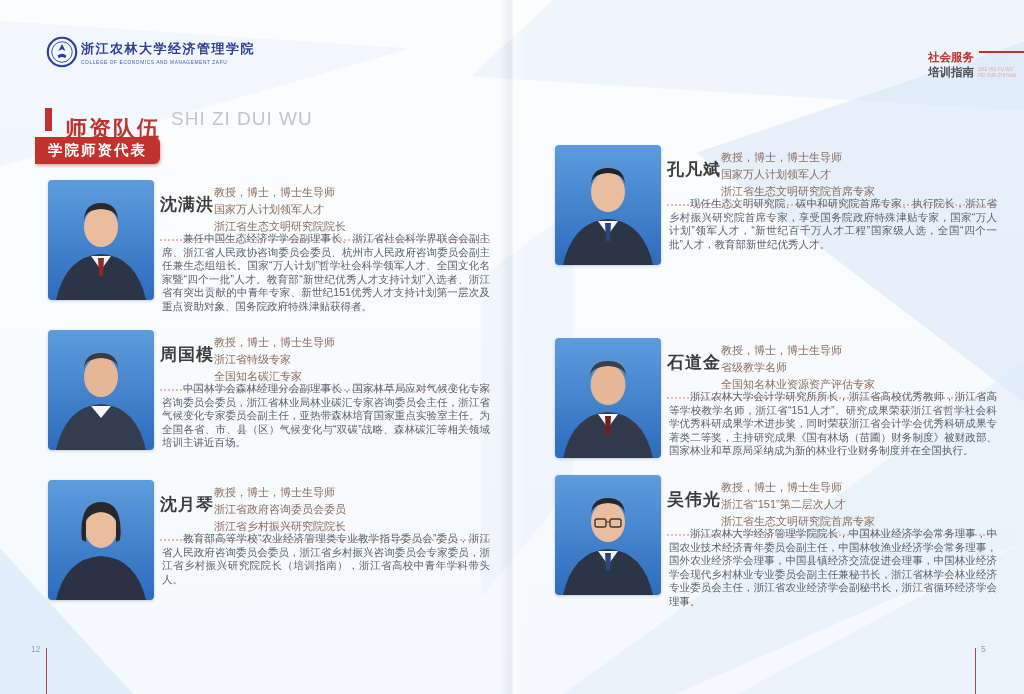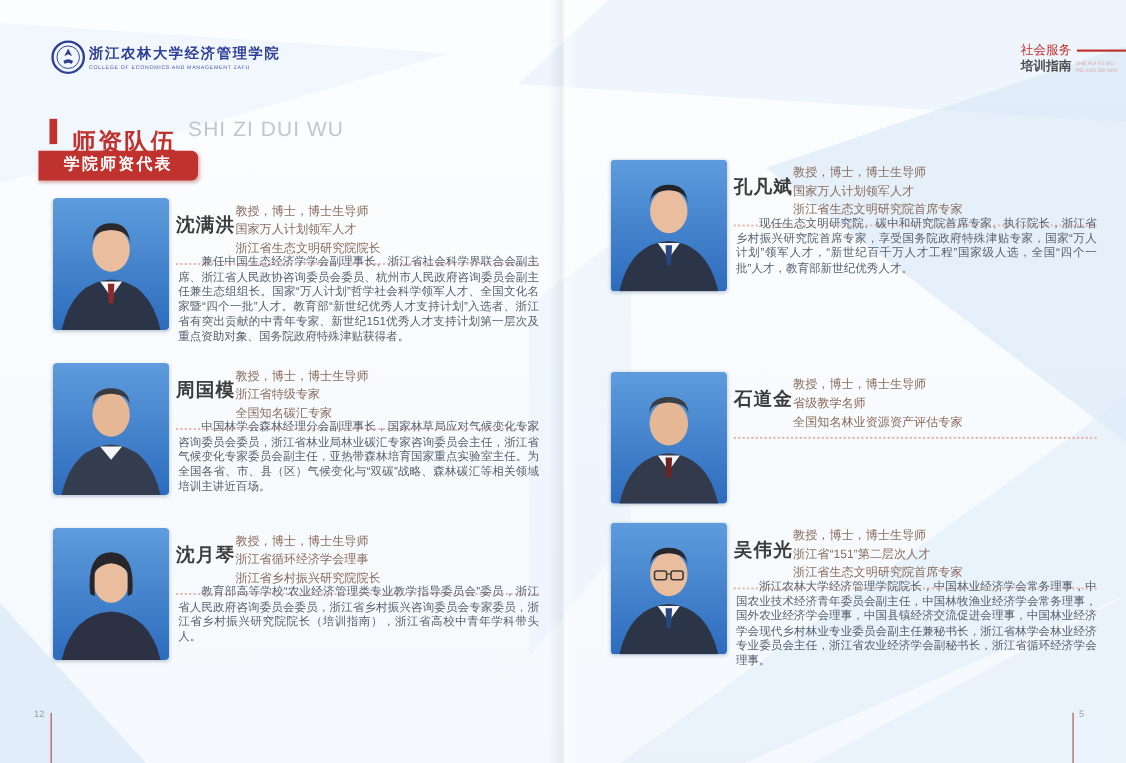--- a/index.html
+++ b/index.html
@@ -23,31 +23,31 @@
 
   
   .logo { position:absolute; left:46px; top:36px; display:flex; align-items:center; gap:3px; }
   .logo svg { width:32px; height:32px; }
   .logo-txt .cn { font-size:13px; font-weight:bold; color:#2e3f96; letter-spacing:1.5px; }
   .logo-txt .en { font-size:4.8px; color:#4a58a8; letter-spacing:.6px; margin-top:2px; }
 
   
   .corner { position:absolute; left:928px; top:38px; width:96px; font-size:11.5px; }
   .corner .row { display:flex; align-items:center; }
-  .corner .l1 { color:#c0322e; font-weight:normal; white-space:nowrap; }
+  .corner .l1 { color:#c0322e; font-weight:bold; white-space:nowrap;margin-top:12px; }
   .corner .redline { flex:1; height:2px; background:#c0322e; margin-left:5px; }
   .corner .l2 { color:#4d4d4d; font-weight:bold; white-space:nowrap; }
   .corner .py { margin-left:4px; color:#dcaaa4; font-size:4.6px; line-height:5.5px; }
 
   
   .sec { position:absolute; left:45px; top:94px; display:flex; align-items:center; }
   .sec .bar { width:7px; height:23px; background:#c0322e; margin-right:13px; }
   .sec .cn { font-size:22px; font-weight:bold; color:#c0322e; letter-spacing:2px;margin-top:20px; }
   .sec .py { font-size:19px; color:#c2c6c9; margin-left:10px; letter-spacing:1px; }
-  .banner { position:absolute; left:35px; top:137px; width:145px; height:27px;
+  .banner { position:absolute; left:35px; top:137px; width:125px; height:27px;
     background:#c0322e; border-radius:0 6px 6px 0; color:#fff; font-size:14.5px; font-weight:bold;
     letter-spacing:2px; line-height:27px; text-align:center; box-shadow:1px 2px 3px rgba(150,40,35,.35); }
 
   
   .card { position:absolute; width:444px; height:152px; }
   .photo { position:absolute; left:0; top:0; width:106px; height:120px; border-radius:4px; overflow:hidden;
     box-shadow:0 1px 3px rgba(40,70,110,.25); }
   .photo svg { display:block; width:106px; height:120px; }
   .fname { position:absolute; left:112px; top:13px; width:56px; font-size:17px; font-weight:bold; color:#3c3c3c; letter-spacing:1px; }
   .ftitles { position:absolute; left:166px; top:4px; font-size:11px; line-height:17px; color:#8a6c5d; }
@@ -175,21 +175,21 @@
         <path d="M8,120 Q18,78 53,76 Q88,78 98,120 Z" fill="#2c3244"></path>
         <ellipse cx="53" cy="49" rx="16" ry="19" fill="#e9bd9d"></ellipse>
         <path d="M34,62 Q30,22 53,22 Q76,22 72,62 Q74,34 53,32 Q32,34 34,62 Z" fill="#26262b"></path>
         <path d="M34,60 Q33,40 38,34 L38,62 Z" fill="#26262b"></path>
         <path d="M72,60 Q73,40 68,34 L68,62 Z" fill="#26262b"></path>
       </svg>
     </div>
     <div class="fname">沈月琴</div>
     <div class="ftitles">
       <div>教授，博士，博士生导师</div>
-      <div>浙江省循环经济学会理事</div>
+      <div>浙江省政府咨询委员会委员</div>
       <div>浙江省乡村振兴研究院院长</div>
     </div>
     <div class="dotline"></div>
     <div class="fbio">教育部高等学校“农业经济管理类专业教学指导委员会”委员，浙江省人民政府咨询委员会委员，浙江省乡村振兴咨询委员会专家委员，浙江省乡村振兴研究院院长（培训指南），浙江省高校中青年学科带头人。</div>
   </div>
 
   <div class="card" style="left:555px; top:145px;">
     <div class="photo">
       <svg viewBox="0 0 106 120">
         <defs>
@@ -233,20 +233,21 @@
         <path d="M35,40 Q35,23 53,23 Q71,23 71,40 Q71,29 53,28 Q35,29 35,40 Z" fill="#3d3d44"></path>
       </svg>
     </div>
     <div class="fname">石道金</div>
     <div class="ftitles">
       <div>教授，博士，博士生导师</div>
       <div>省级教学名师</div>
       <div>全国知名林业资源资产评估专家</div>
     </div>
     <div class="dotline"></div>
+    <div class="fbio">浙江农林大学会计学研究所所长，浙江省高校优秀教师，浙江省高等学校教学名师，浙江省“151人才”。研究成果荣获浙江省哲学社会科学优秀科研成果学术进步奖，同时荣获浙江省会计学会优秀科研成果专著类二等奖，主持研究成果《国有林场（苗圃）财务制度》被财政部、国家林业和草原局采纳成为新的林业行业财务制度并在全国执行。</div>
   </div>
 
   <div class="card" style="left:555px; top:475px;">
     <div class="photo">
       <svg viewBox="0 0 106 120">
         <defs>
             <linearGradient id="bg6" x1="0" y1="0" x2="0" y2="1">
               <stop offset="0" stop-color="#5e9cdd"></stop>
               <stop offset="1" stop-color="#2d6cbd"></stop>
             </linearGradient>

